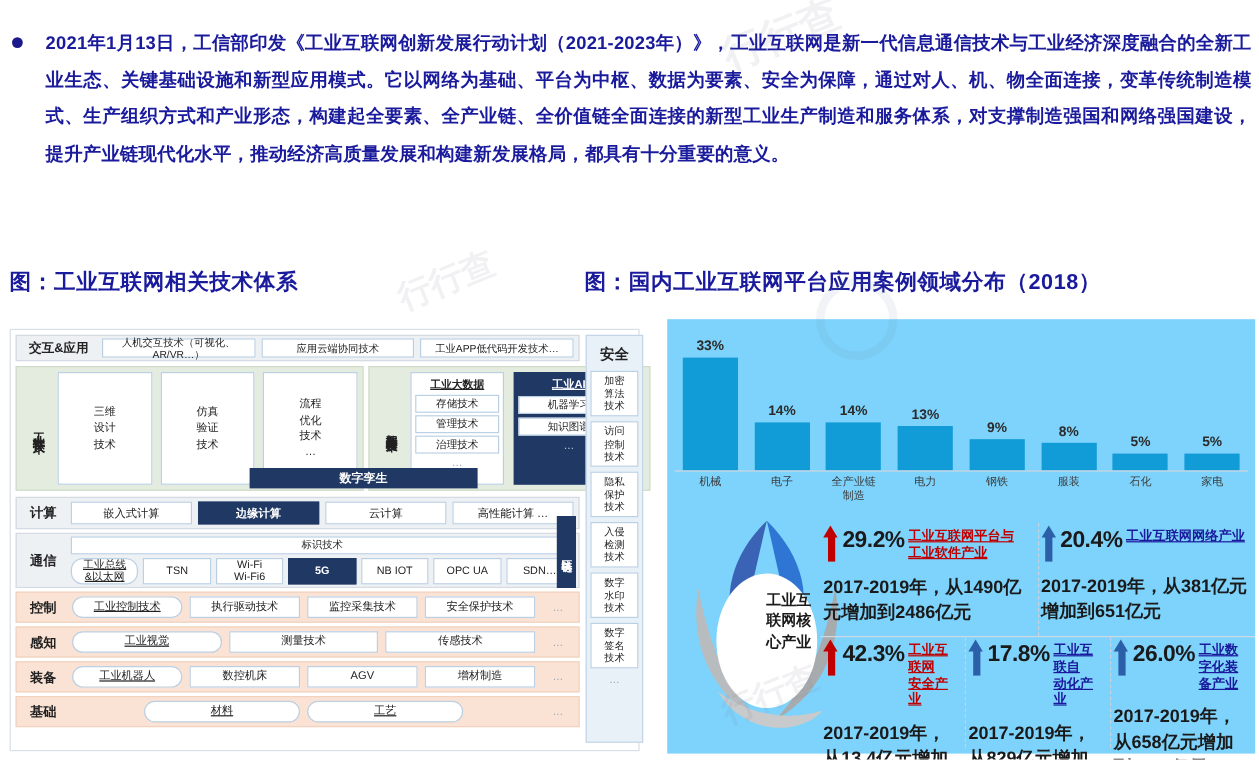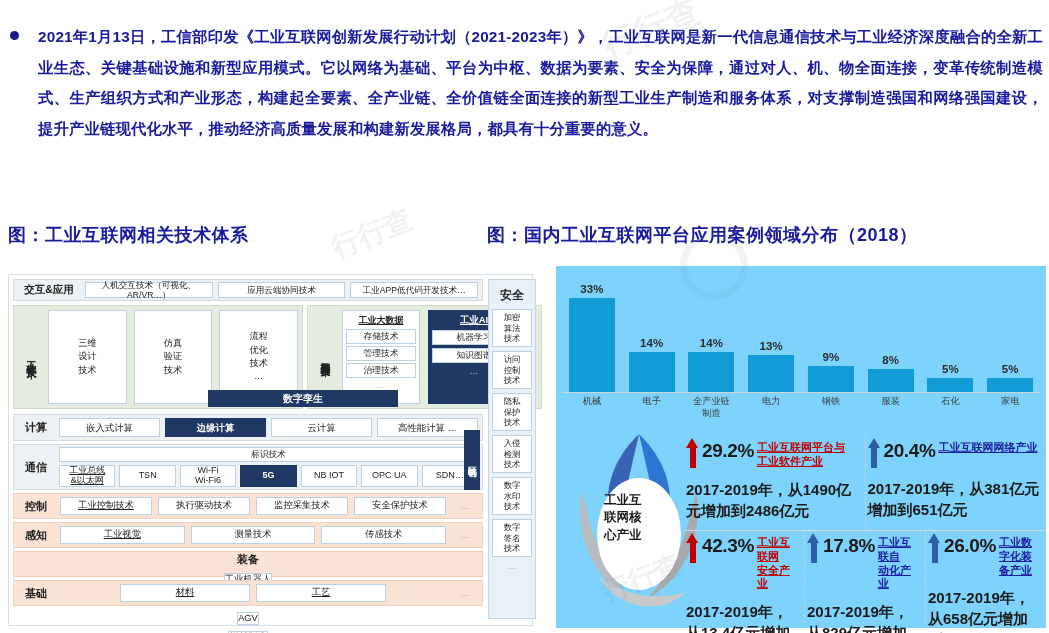--- a/index.html
+++ b/index.html
@@ -23,21 +23,21 @@
   
   #fig-left{position:absolute;left:8px;top:274px;width:525px;height:352px;
             background:#fff;border:1px solid #d7dfe8;box-sizing:border-box;}
   .lyt{position:absolute;box-sizing:border-box;}
   .rowband{display:flex;align-items:stretch;box-sizing:border-box;}
   .rowlbl{display:flex;align-items:center;justify-content:center;font-weight:bold;
           color:#222;font-size:9.5px;text-align:center;flex:0 0 auto;}
   .cell{background:#fff;border:1px solid #bcd0e4;display:flex;align-items:center;
         justify-content:center;text-align:center;color:#222;font-size:8.6px;
         box-sizing:border-box;line-height:1.22;}
-  .cell.u{text-decoration:underline;}
+  .cell.u{text-decoration:underline;border-radius:10px;}
   .cell.dark{background:#1f3864;border-color:#1f3864;color:#fff;font-weight:bold;}
   .dots{color:#9aa3ad;font-size:9px;display:flex;align-items:center;justify-content:center;}
   
   #r-app{left:4px;top:4px;width:470px;height:22px;background:#eef1f4;border:1px solid #d4dbe3;
          display:flex;align-items:center;gap:5px;padding:0 4px;}
   #r-app .rowlbl{width:62px;font-size:10.5px;}
   #r-app .cell{height:16px;flex:1;}
   
   #band2{left:4px;top:30px;width:470px;height:104px;display:flex;gap:4px;}
   .greenbox{background:#e3ecdf;border:1px solid #cfdcc8;box-sizing:border-box;display:flex;}
@@ -73,21 +73,21 @@
   #idtech{height:13px;background:#fff;border:1px solid #bcd0e4;display:flex;align-items:center;
           justify-content:center;font-size:8.6px;color:#222;}
   #comm-cells{display:flex;gap:4px;height:22px;}
   #comm-cells .cell{flex:1;flex-direction:column;font-size:9px;line-height:1.1;}
   
   .peach{background:#fae3d4;border:1px solid #f0d2bf;align-items:center;gap:6px;padding:0 4px;}
   .peach .rowlbl{width:36px;font-size:11px;}
   .peach .cell{height:18px;flex:1;font-size:9.3px;}
   #r-ctrl{left:4px;top:218px;width:470px;height:26px;}
   #r-sense{left:4px;top:247px;width:470px;height:26px;}
-  #r-equip{left:4px;top:276px;width:470px;height:26px;flex-direction:column;}
+  #r-equip{left:4px;top:276px;width:470px;height:26px;}
   #r-base{left:4px;top:305px;width:470px;height:26px;}
   #r-base .cell{flex:0 0 130px;}
   #r-base .sp{flex:1;}
   
   #blockchain{position:absolute;left:455px;top:155px;width:16px;height:60px;background:#1f3864;
       color:#fff;font-weight:bold;font-size:9px;writing-mode:vertical-rl;text-orientation:upright;
       display:flex;align-items:center;justify-content:center;letter-spacing:1px;z-index:6;}
   
   #seccol{position:absolute;left:479px;top:4px;width:48px;height:340px;background:#e8f0f8;
       border:1px solid #c3d5e6;box-sizing:border-box;padding:3px;}
@@ -101,21 +101,21 @@
         align-items:flex-end;justify-content:space-around;}
   .barwrap{width:52px;display:flex;flex-direction:column;align-items:center;justify-content:flex-end;height:100%;}
   .barval{font-size:11.5px;font-weight:bold;color:#2b2b2b;margin-bottom:3px;}
   .bar{width:46px;background:#119bd7;}
   #axis{position:absolute;left:6px;top:126px;width:478px;height:1px;background:#cfd6dc;}
   #xlabels{position:absolute;left:6px;top:130px;width:478px;display:flex;justify-content:space-around;}
   .xlab{width:52px;text-align:center;font-size:9.2px;color:#3a3a3a;line-height:1.25;}
   
   #swirl{position:absolute;left:18px;top:164px;width:130px;height:190px;}
   #swirl svg{position:absolute;left:0;top:0;}
-  #swirl-text{position:absolute;left:30px;top:62px;width:72px;text-align:left;
+  #swirl-text{position:absolute;left:30px;top:62px;width:72px;text-align:right;
      font-weight:bold;font-size:12.5px;color:#1b1b1b;line-height:1.38;}
   
   #stats{position:absolute;left:128px;top:170px;width:362px;height:188px;}
   .srow{display:flex;}
   #srow1{height:94px;border-bottom:1px solid #cfd9e4;}
   #srow2{height:92px;}
   .scell{box-sizing:border-box;padding:2px 5px 0 2px;display:flex;flex-direction:column;}
   .sline{display:flex;align-items:flex-start;gap:3px;}
   .arr-up{position:relative;width:13px;height:30px;flex:0 0 13px;}
   .arr-up .head{position:absolute;left:0;top:0;width:0;height:0;

